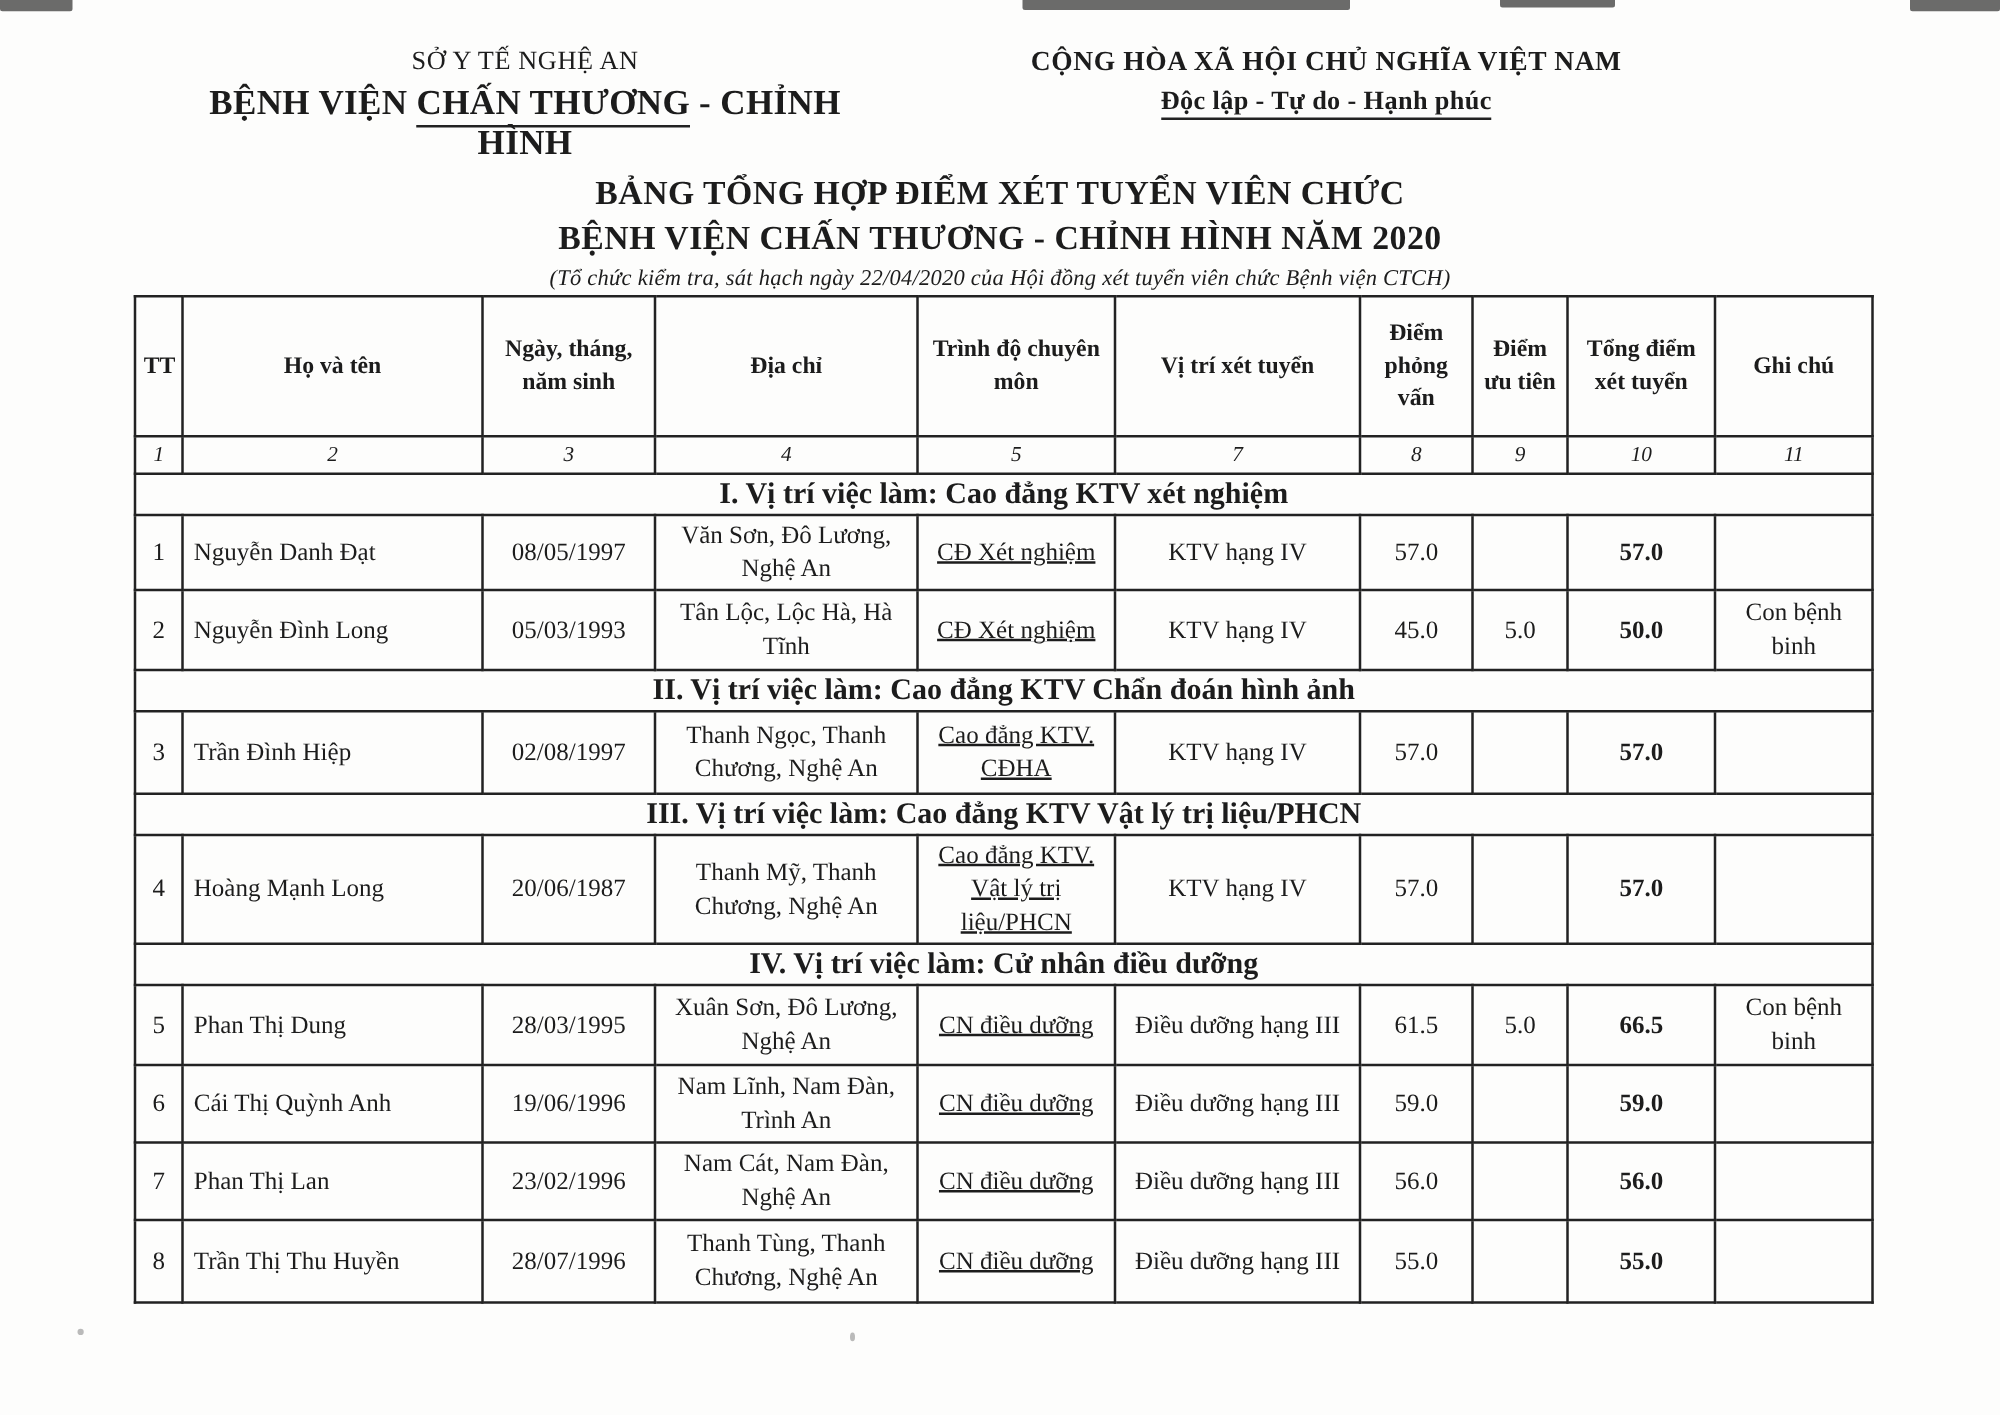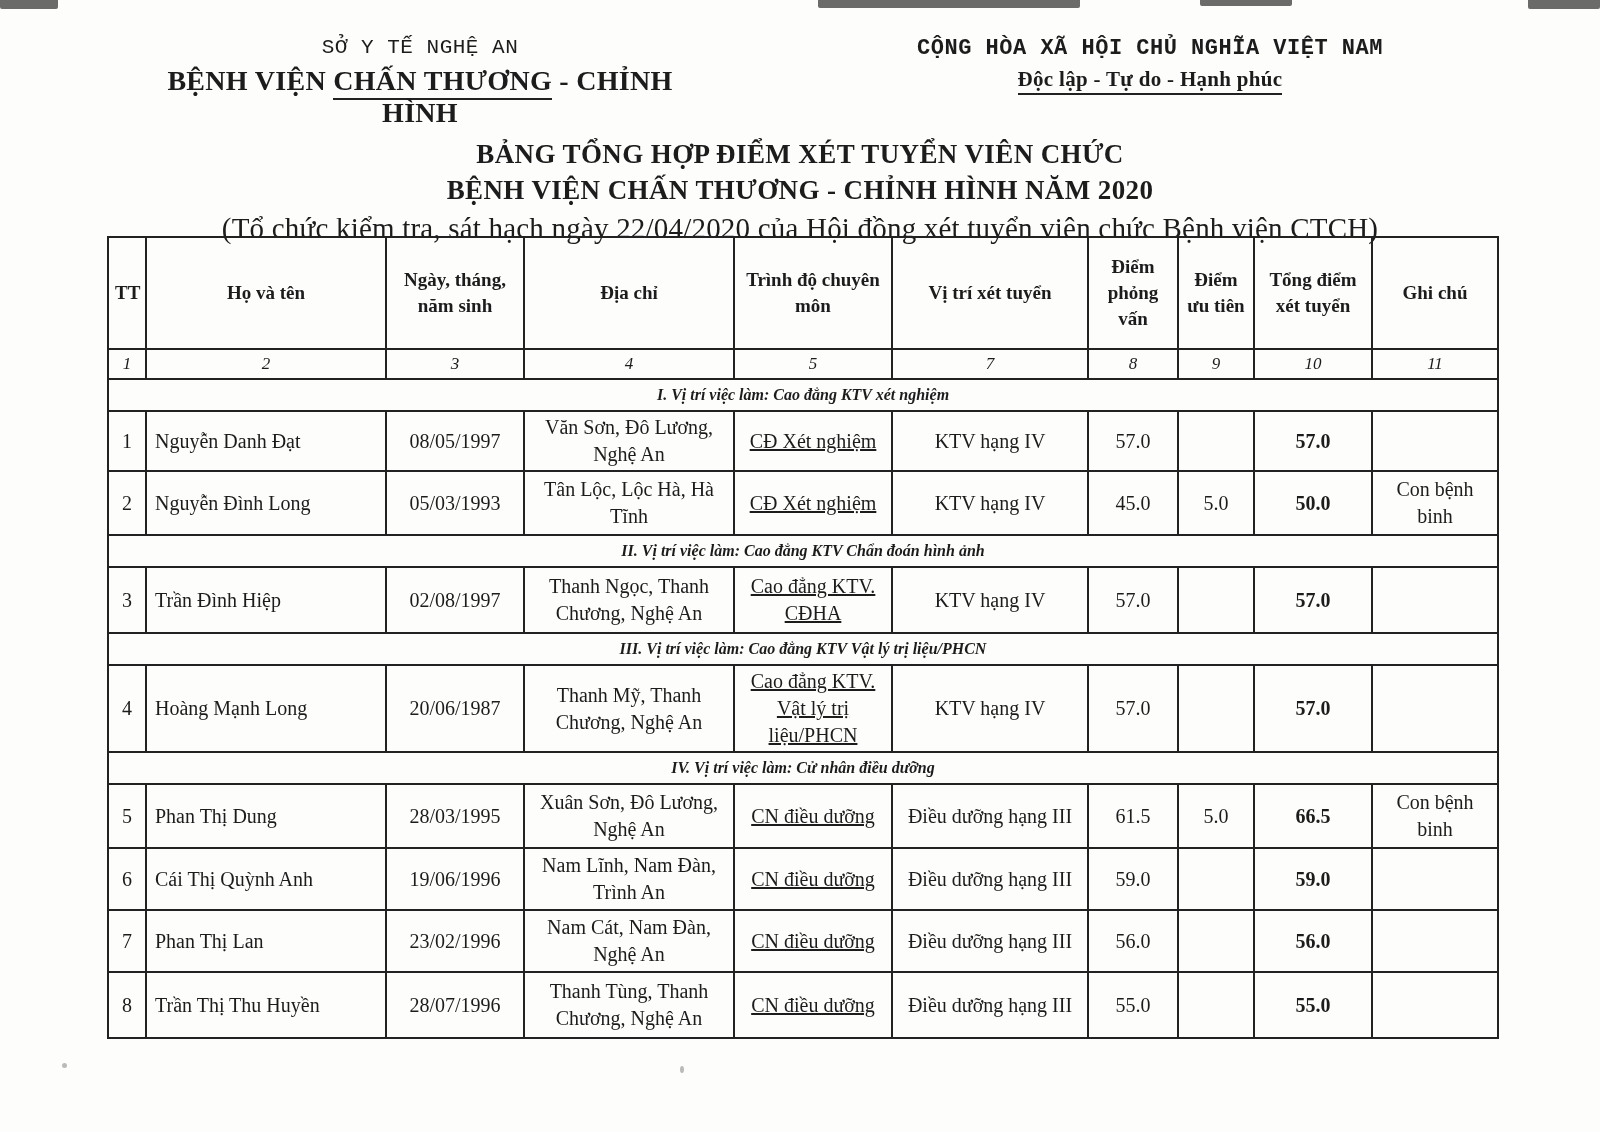--- a/index.html
+++ b/index.html
@@ -17,48 +17,48 @@
   .scan-seg{position:absolute;top:0;background:#3a3a3a;opacity:.75;border-radius:0 0 2px 2px;}
   .seg1{left:0;width:58px;height:9px;}
   .seg2{left:818px;width:262px;height:8px;}
   .seg3{left:1200px;width:92px;height:6px;}
   .seg4{left:1528px;width:72px;height:9px;}
   .speck{position:absolute;background:#777;opacity:.5;border-radius:50%;}
 
   
   .letterhead{position:absolute;top:36px;left:0;width:1600px;}
   .lh-left{position:absolute;left:150px;width:540px;text-align:center;}
-  .lh-right{position:absolute;left:870px;width:560px;text-align:center;}
-  .lh-line1{font-size:21px;letter-spacing:.5px;font-family:Liberation Mono, monospace;}
+  .lh-right{position:absolute;left:781px;width:560px;text-align:center;}
+  .lh-line1{font-size:21px;letter-spacing:.5px;}
   .lh-line2{font-size:28px;font-weight:bold;margin-top:6px;letter-spacing:.3px;}
   .u-part{border-bottom:2px solid #222;padding-bottom:2px;}
   .lh-right .lh-line1{font-weight:bold;font-size:22px;}
   .lh-right .lh-line2{font-size:21px;}
 
   
   .title-block{position:absolute;top:136px;left:0;width:1600px;text-align:center;}
   .title-line{font-size:27px;font-weight:bold;letter-spacing:.4px;line-height:36px;}
-  .subtitle{font-size:29px;margin-top:4px;letter-spacing:.2px;}
+  .subtitle{font-size:18px;font-style:italic;margin-top:4px;letter-spacing:.2px;}
 
   
   table.score-table{
     position:absolute;top:236px;left:107px;
     width:1390px;border-collapse:collapse;table-layout:fixed;
   }
   .score-table td,.score-table th{
     border:2px solid #222;
     text-align:center;vertical-align:middle;
     padding:2px 4px;overflow:hidden;
   }
   tr.head{height:112px;}
   tr.head th{font-size:19px;font-weight:bold;line-height:26px;padding:2px 6px;}
   tr.nums{height:30px;}
   tr.nums td{font-size:17px;font-style:italic;padding:0 2px;}
   tr.section{height:32px;}
-  tr.section td{font-size:16px;font-weight:bold;font-style:italic;padding:2px 0;}
+  tr.section td{font-size:24px;font-weight:bold;padding:2px 0;}
   tr.data{height:62px;}
   tr.data td{font-size:20px;line-height:27px;}
   tr.r1{height:60px;} tr.r2{height:64px;} tr.r3{height:66px;} tr.r4{height:84px;}
   tr.r5{height:64px;} tr.r6{height:62px;} tr.r7{height:62px;} tr.r8{height:66px;}
   td.c-name{text-align:left;padding-left:8px;}
   td.c-score{font-size:19px;}
   td.c-total{font-size:20px;font-weight:bold;}
   td.c-note{padding:2px 16px;}
   td.c-qual{padding:2px 10px;text-decoration:underline;}
 </style>

